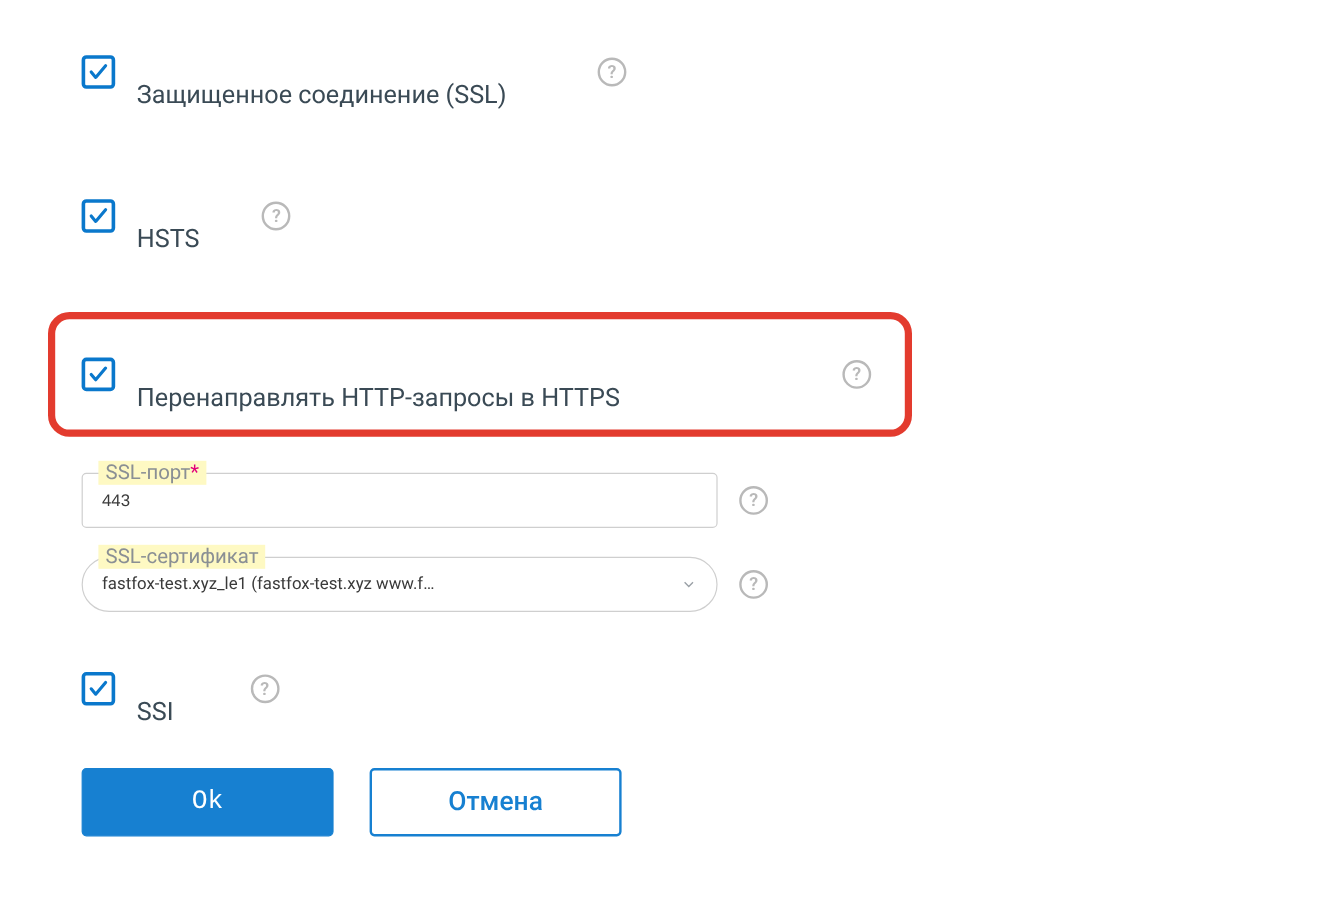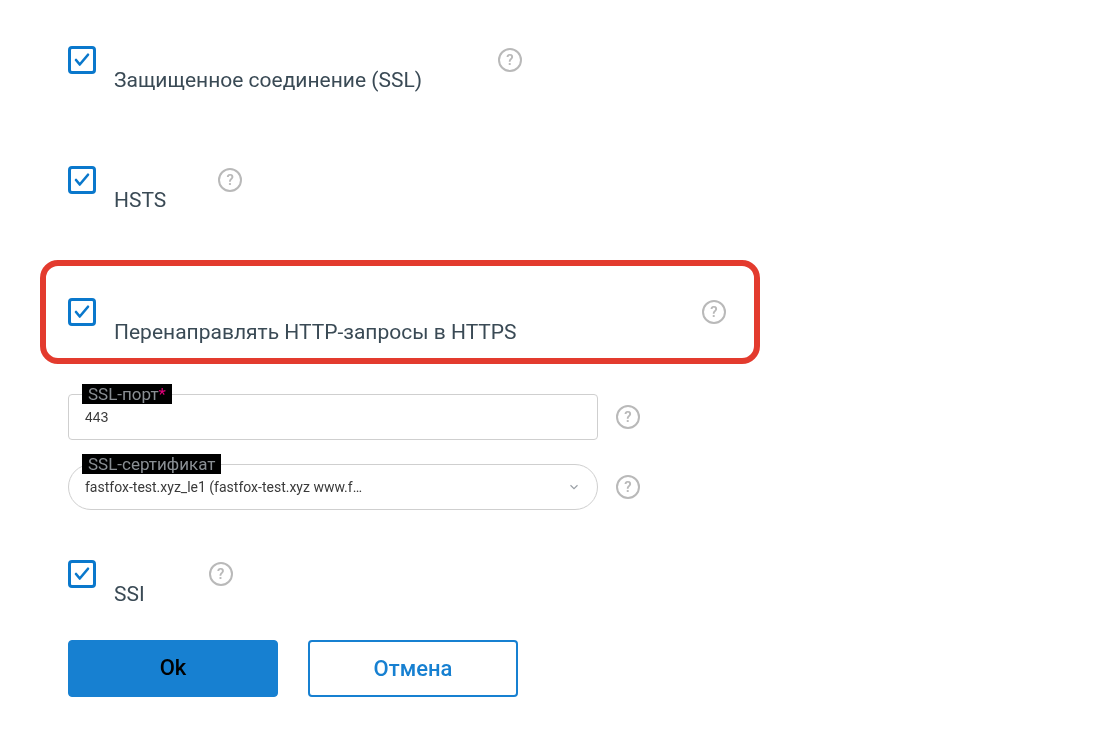--- a/index.html
+++ b/index.html
@@ -66,21 +66,21 @@
       gap: 18px;
     }
     .field {
       position: relative;
       width: 530px;
     }
     .field-legend {
       position: absolute;
       top: -10px;
       left: 14px;
-      background: #000000;
+      background: #fef9c3;
       padding: 0 6px;
       font-size: 17px;
       color: #8a8f94;
     }
     .req { color: #e2007a; }
     .field input, .field .select {
       width: 100%;
       border: 1px solid #cfcfcf;
       border-radius: 4px;
       padding: 14px 16px;
@@ -118,22 +118,23 @@
       min-width: 210px;
       padding: 14px 20px;
       font-size: 22px;
       border-radius: 4px;
       cursor: pointer;
       text-align: center;
       font-weight: 500;
     }
     .btn-primary {
       background: #1780d1;
-      color: #000000;
+      color: #ffffff;
       border: 1px solid #1780d1;
+      font-family: Liberation Mono, monospace;
     }
     .btn-secondary {
       background: #fff;
       color: #1780d1;
       border: 2px solid #1780d1;
     }
   </style>
 </head>
 <body>
 

